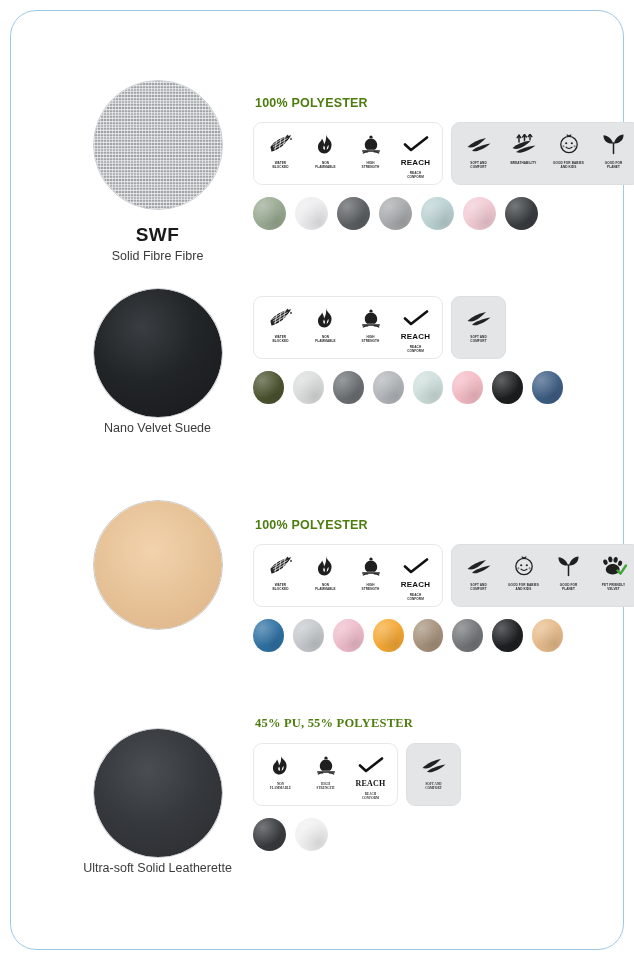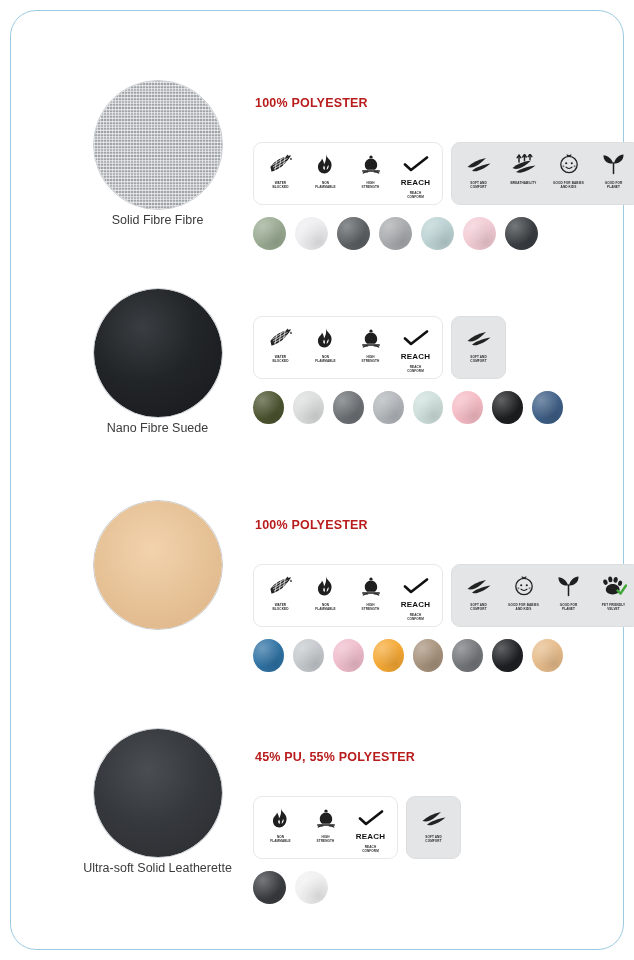--- a/index.html
+++ b/index.html
@@ -86,36 +86,35 @@
   }
   
   .info-col{
     position:absolute;
     left:253px;
     width:310px;
   }
   .composition{
     font-size:12.5px;
     font-weight:bold;
-    color:#b91c1c;
+    color:#4d7c0f;
     letter-spacing:.2px;
     margin:0 0 12px 2px;
   }
   .badge-row{
     display:flex;
     align-items:stretch;
     gap:8px;
   }
   .badge-box{
     display:flex;
     align-items:flex-start;
     border-radius:9px;
     padding:8px 4px 5px 4px;
     box-sizing:border-box;
-    margin-top:20px;
   }
   .badge-box.light{
     background:#ffffff;
     border:1px solid #e6e8ea;
   }
   .badge-box.shaded{
     background:#e3e5e7;
     border:1px solid #dcdee0;
   }
   .badge{
@@ -174,20 +173,21 @@
 <body>
 
 <div id="page">
   <div id="page-frame"></div>
   <div class="sections" id="sections">
   <div class="section" style="top:0;">
     <div class="fabric-col" style="top:80px;">
       <div class="fabric-circle">
         <span class="tex tex-swf"></span>
       </div>
+      <div class="fabric-code">SWF</div>
       <div class="fabric-name">Solid Fibre Fibre</div>
     </div>
     <div class="info-col" style="top:96px;">
       <div class="composition">100% POLYESTER</div>
       <div class="badge-row">
         <div class="badge-box light">
     <div class="badge">
       <span class="glyph">
                   <svg width="24" height="22" viewBox="0 0 24 22">
       <g fill="none" stroke="#1b1b1b" stroke-width="1.1">
@@ -303,21 +303,21 @@
             <span class="swatch" style="background:#f3ccd5"></span>
             <span class="swatch" style="background:#3a3e42"></span>
           </div>
     </div>
   </div>
   <div class="section" style="top:0;">
     <div class="fabric-col" style="top:288px;">
       <div class="fabric-circle">
         <span class="tex tex-nfs"></span>
       </div>
-      <div class="fabric-name">Nano Fibre Suede</div>
+      <div class="fabric-name">Nano Velvet Suede</div>
     </div>
     <div class="info-col" style="top:296px;">
       <div class="badge-row">
         <div class="badge-box light">
     <div class="badge">
       <span class="glyph">
                   <svg width="24" height="22" viewBox="0 0 24 22">
       <g fill="none" stroke="#1b1b1b" stroke-width="1.1">
         <path d="M2 14 C6 8, 12 5, 21 3 C17 10, 12 15, 3 18 Z" fill="#2b2b2b"></path>
       </g>
@@ -515,21 +515,21 @@
           </div>
     </div>
   </div>
   <div class="section" style="top:0;">
     <div class="fabric-col" style="top:728px;">
       <div class="fabric-circle">
         <span class="tex tex-uhl"></span>
       </div>
       <div class="fabric-name">Ultra-soft Solid Leatherette</div>
     </div>
-    <div class="info-col" style="top:750px;">
+    <div class="info-col" style="top:716px;font-family:Liberation Serif, serif;">
       <div class="composition">45% PU, 55% POLYESTER</div>
       <div class="badge-row">
         <div class="badge-box light">
     <div class="badge">
       <span class="glyph">
                   <svg width="21" height="23" viewBox="0 0 21 23">
       <path d="M11 1 C11 5, 16 6, 16.5 11 C17 16, 13.5 20.5, 9.5 20.5 C5.5 20.5, 2.5 17.5, 3 13 C3.4 9.2, 6.5 8.5, 7 5.5 C8.5 8, 9 9.5, 9 11.5 C10.5 9, 11.6 6, 11 1 Z" fill="#1f1f1f"></path>
       <path d="M9 12.5 C10 14, 10.2 15.5, 9.4 17 C8.3 16.2, 7.6 14.8, 9 12.5 Z" fill="#ffffff"></path>
       <path d="M13.5 12 C14 13.8, 13.2 15.8, 11.6 16.8 C11.8 14.8, 12.3 13.3, 13.5 12 Z" fill="#ffffff"></path>
     </svg>

